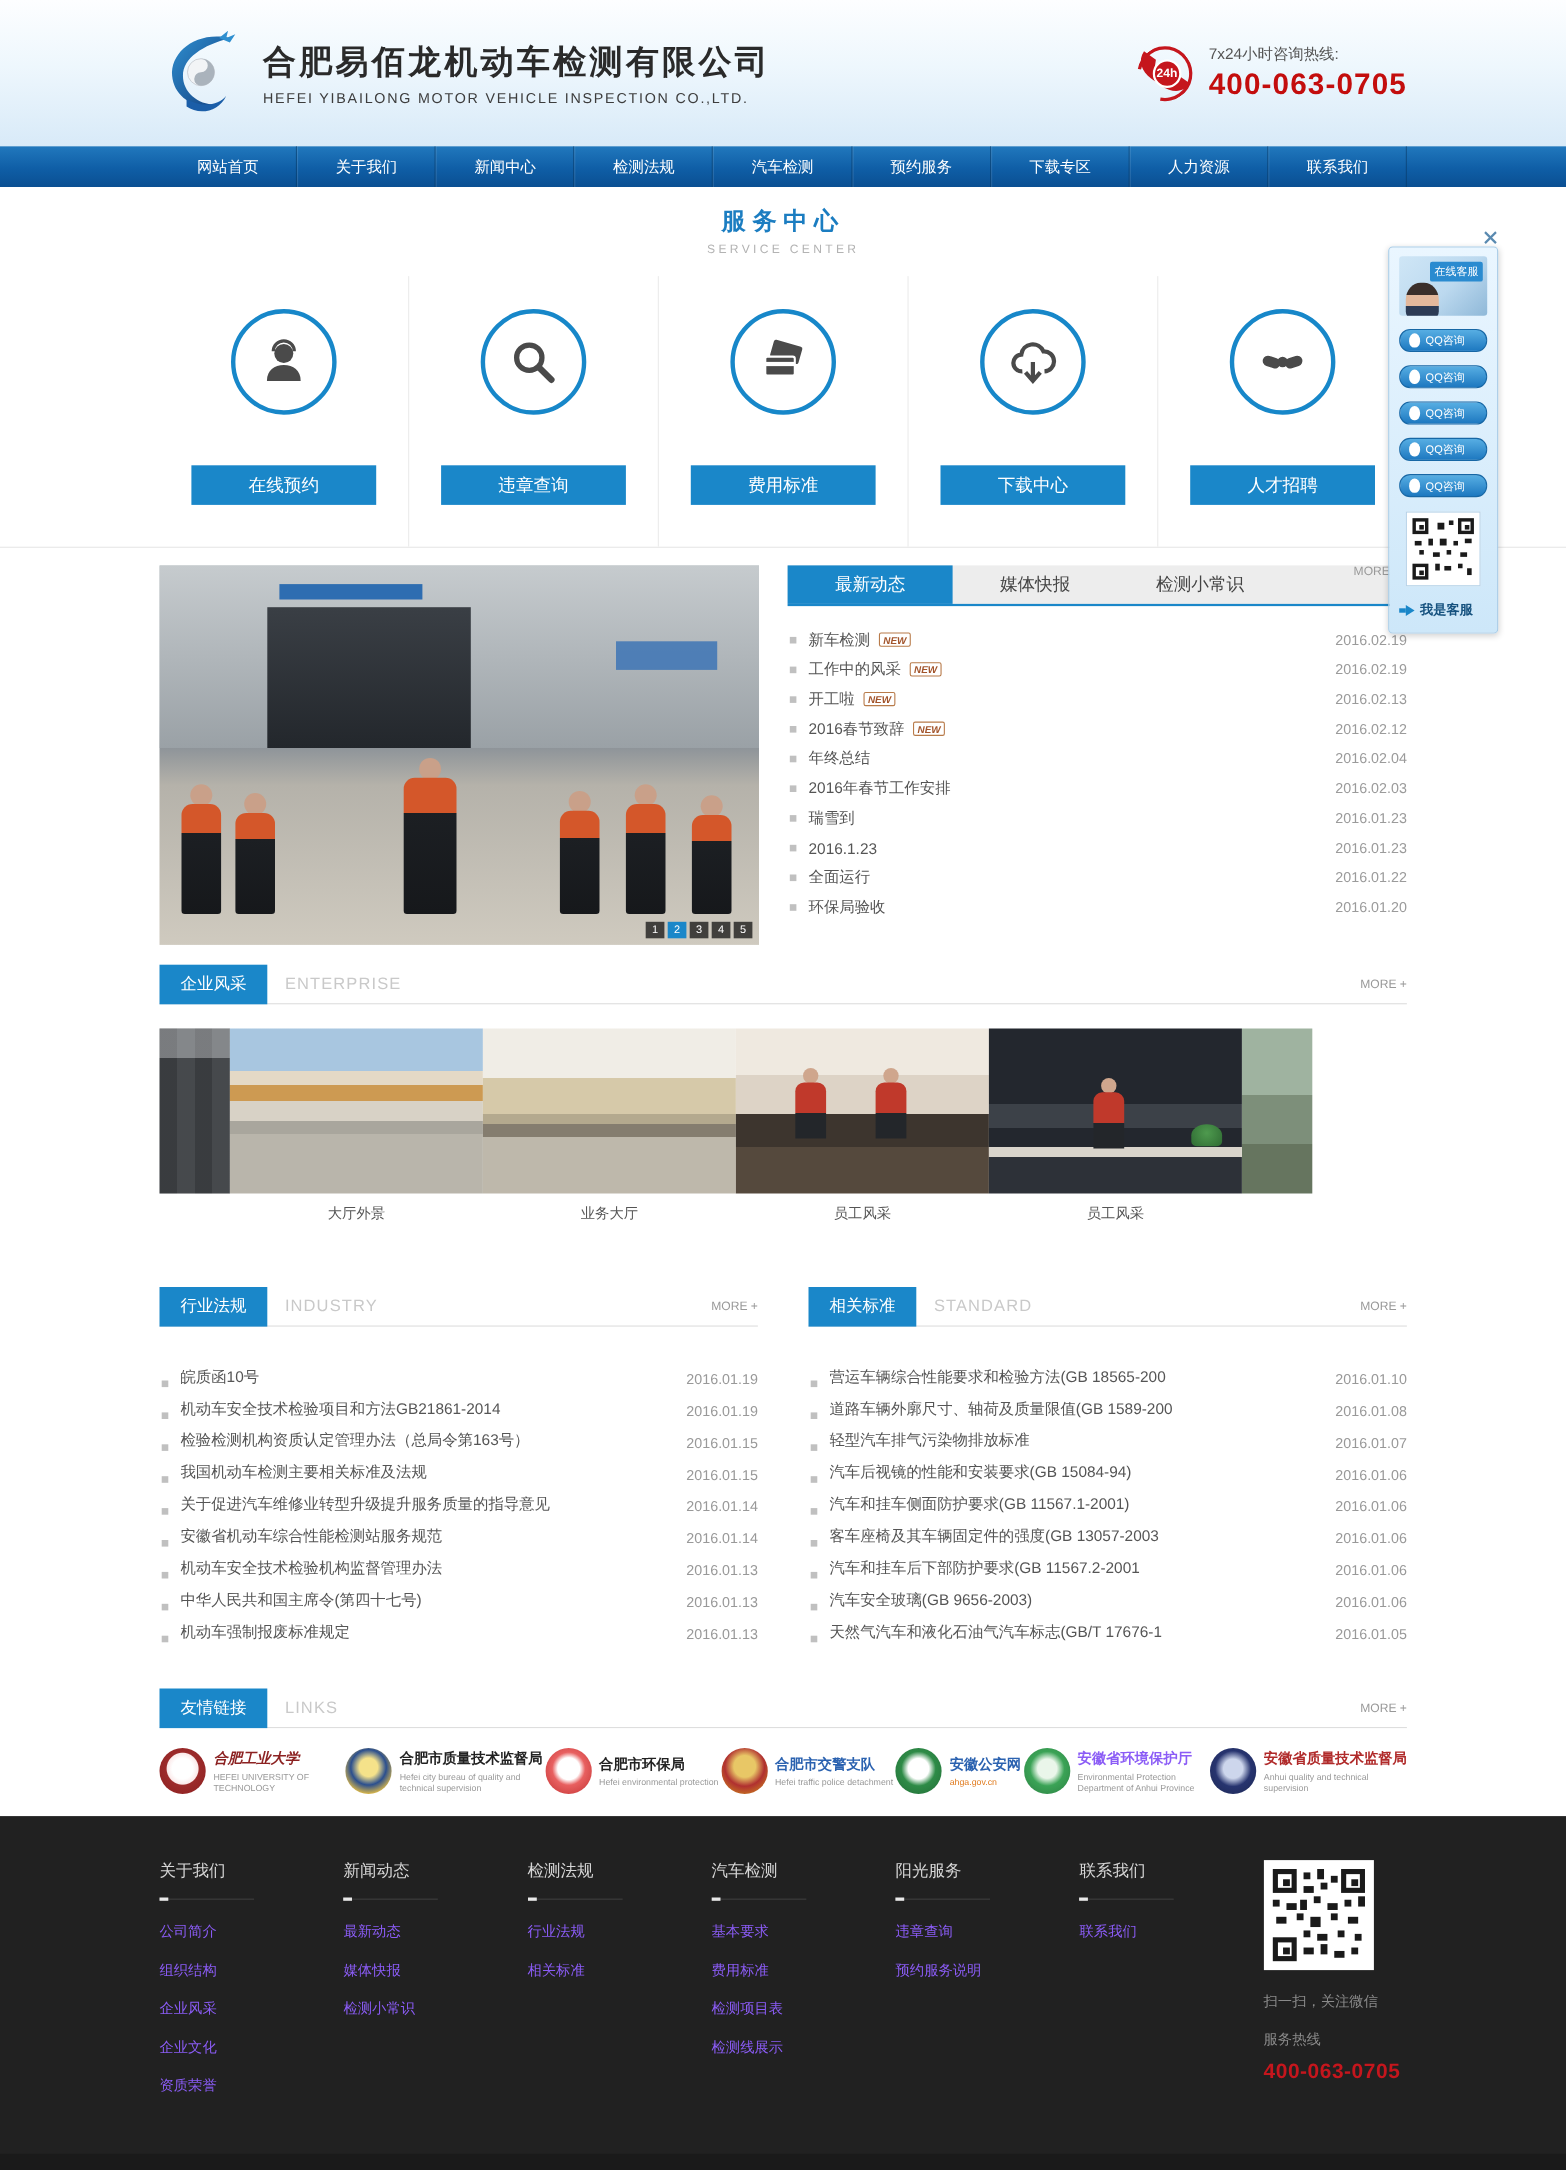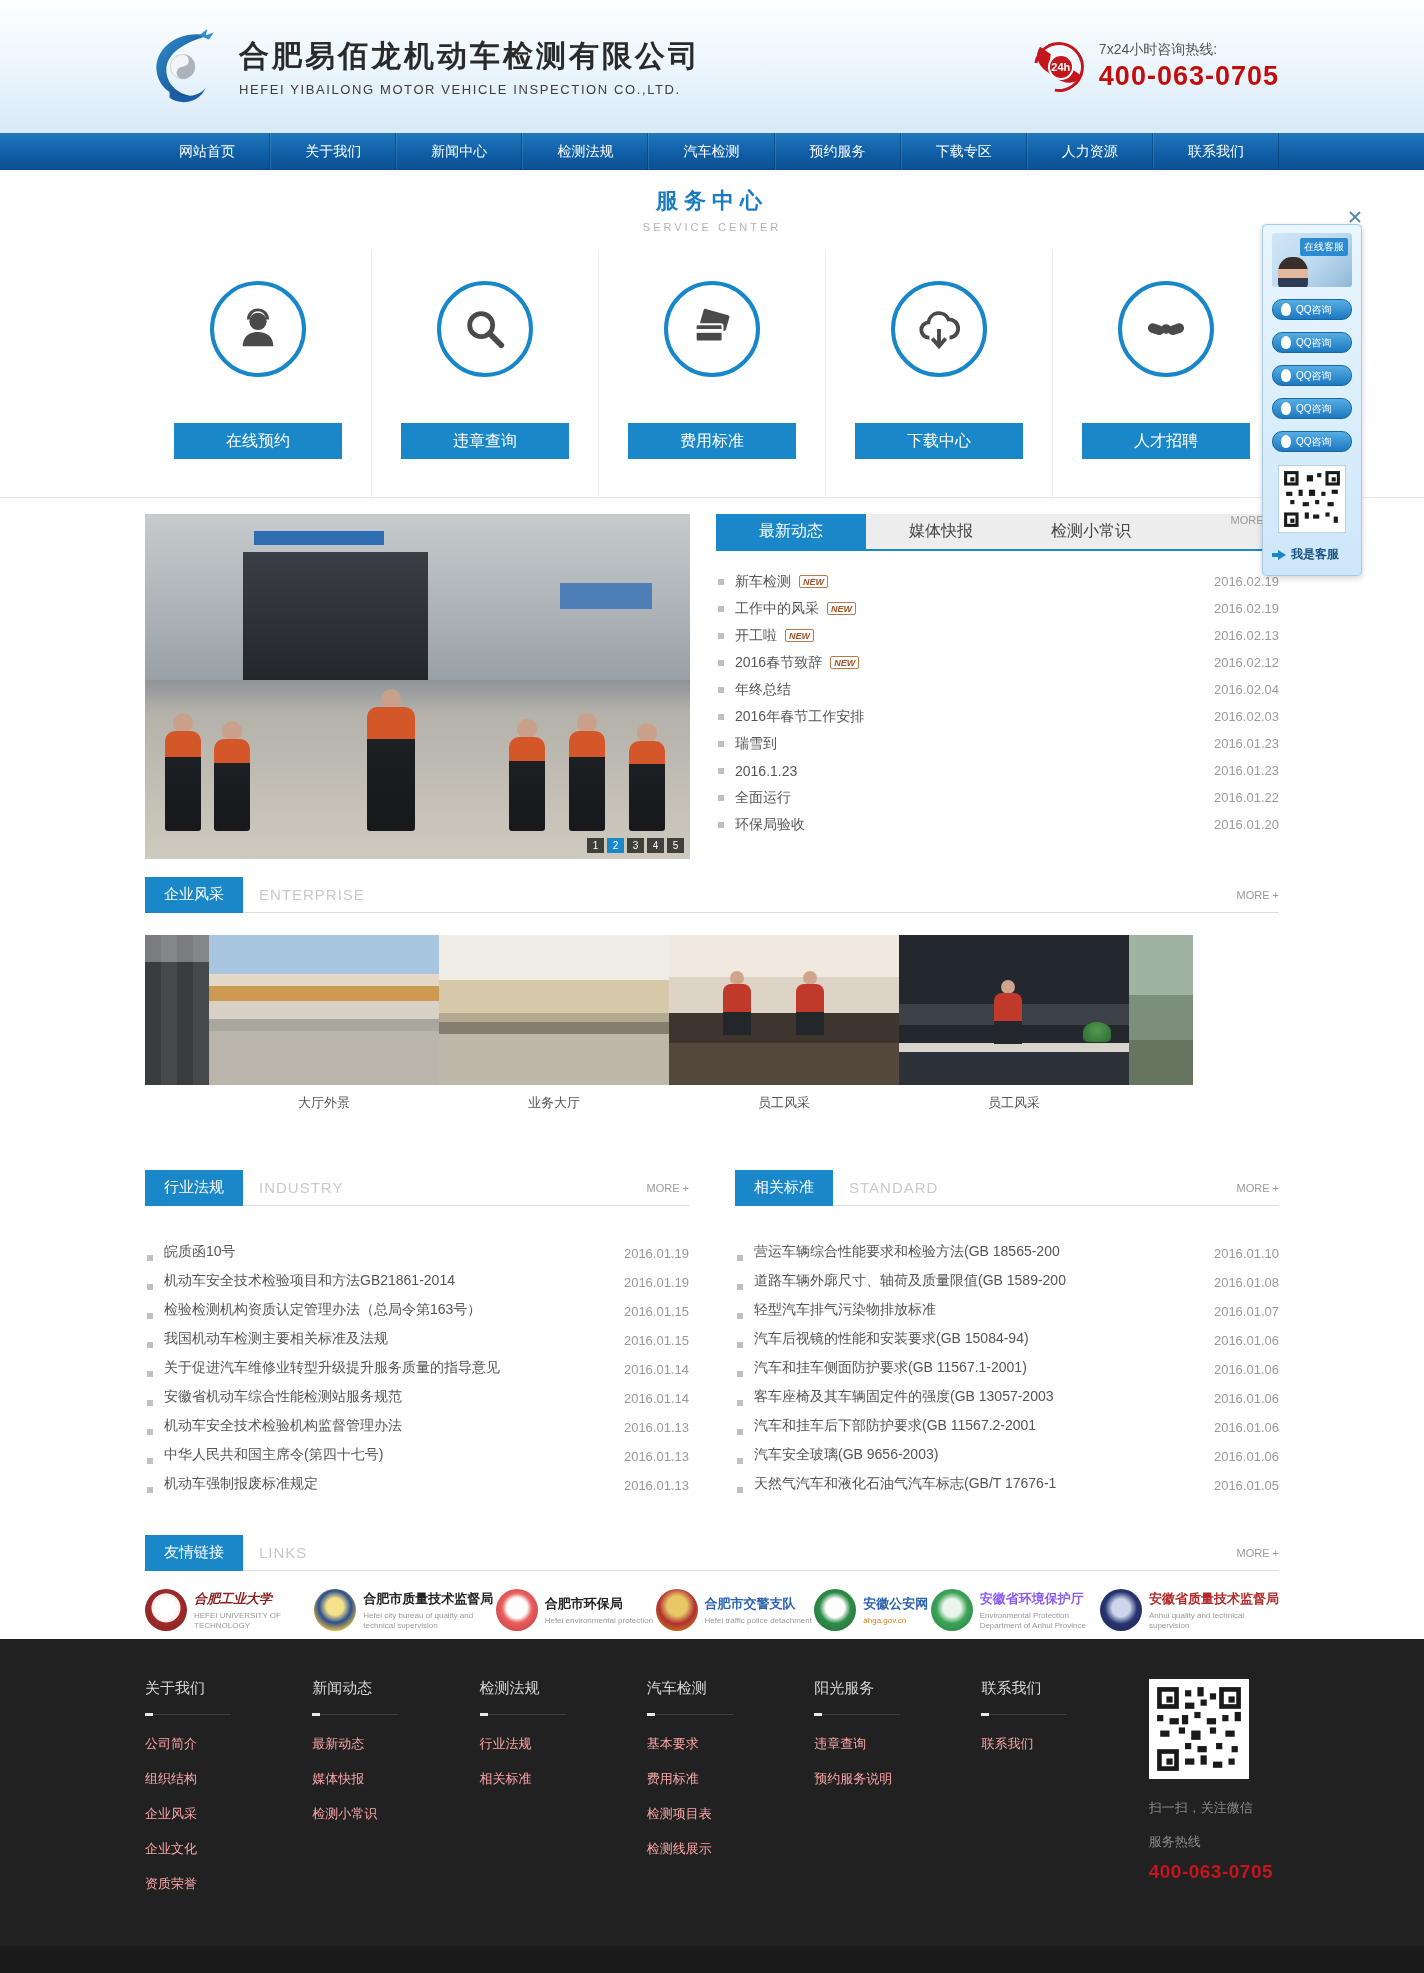--- a/index.html
+++ b/index.html
@@ -113,21 +113,21 @@
   
   .lists { display:flex; gap:46px; margin-top:58px; }
   .list-block { flex:1; min-width:0; }
   .law-list { list-style:none; margin-top:26px; }
   .l-row { display:flex; align-items:flex-end; height:29px; font-size:14px; color:#555; }
   .l-title { white-space:nowrap; overflow:hidden; cursor:pointer; }
   .l-date { margin-left:auto; flex:none; color:#999; font-size:13px; padding-left:10px; }
 
   
   .links { margin-top:42px; }
-  .logos { display:flex; justify-content:space-between; align-items:center; margin-top:18px; padding-bottom:8px; }
+  .logos { display:flex; justify-content:space-between; align-items:center; margin-top:18px; padding-bottom:20px; }
   .partner { display:flex; align-items:center; gap:7px; cursor:pointer; }
   .seal { flex:none; width:42px; height:42px; border-radius:50%; }
   .s1 { background:radial-gradient(circle at 50% 45%, #fff 30%, #fbeaea 45%, #9c2b2b 48%, #8a1f1f 100%); }
   .s2 { background:radial-gradient(circle at 50% 42%, #f5e28a 26%, #2b4f8e 50%, #d8b64a 75%, #8a6a1f 100%); }
   .s3 { background:radial-gradient(circle at 50% 45%, #fff 32%, #e86060 48%, #c03030 100%); }
   .s4 { background:radial-gradient(circle at 50% 40%, #e8c766 30%, #b03030 55%, #d4a017 100%); }
   .s5 { background:radial-gradient(circle at 50% 45%, #fff 30%, #2e8b47 50%, #226b36 100%); }
   .s6 { background:radial-gradient(circle at 50% 45%, #eaf6ea 28%, #3ba356 50%, #2a7d40 100%); }
   .s7 { background:radial-gradient(circle at 50% 45%, #cdd6ec 28%, #27346f 52%, #1c2752 100%); }
   .p-cn { font-size:13px; font-weight:bold; white-space:nowrap; }
@@ -136,21 +136,21 @@
   .c-crimson { color:#8b5cf6; } .c-maroon { color:#b02a2a;margin-top:12px; } .c-orange { color:#e07b1f; }
 
   
   .site-footer { margin-top:0; background:#212121; padding-top:40px; }
   .footer-inner { display:flex; }
   .f-col { width:172px; }
   .f-title { color:#d6d6d6; font-size:15px; }
   .f-line { margin-top:16px; width:86px; height:1px; background:#3f3f3f; position:relative; }
   .f-line::before { content:""; position:absolute; left:0; top:-1px; width:8px; height:3px; background:#e8e8e8; }
   .f-links { margin-top:20px; }
-  .f-link { display:block; color:#fca5a5; font-size:13px; margin-bottom:17px; cursor:pointer; }
+  .f-link { display:block; color:#8b5cf6; font-size:13px; margin-bottom:17px; cursor:pointer; }
   .f-qr-block { margin-left:auto; width:134px; }
   .f-qr { width:100px; height:100px; background:#fff; padding:5px; }
   .f-note { color:#8a8a8a; font-size:13px; margin-top:20px; }
   .f-hot { color:#8a8a8a; font-size:13px; margin-top:16px; }
   .f-num { color:#c5161d; font-size:19px; font-weight:bold; margin-top:10px; letter-spacing:.5px; }
   .footer-bottom { margin-top:36px; background:#1a1a1a; height:42px; }
   .fb-inner { display:flex; align-items:center; justify-content:space-between; height:100%; color:#6d6d6d; font-size:13px; }
 
   
   .cs-panel { position:absolute; top:182px; right:62px; width:100px; z-index:50;

